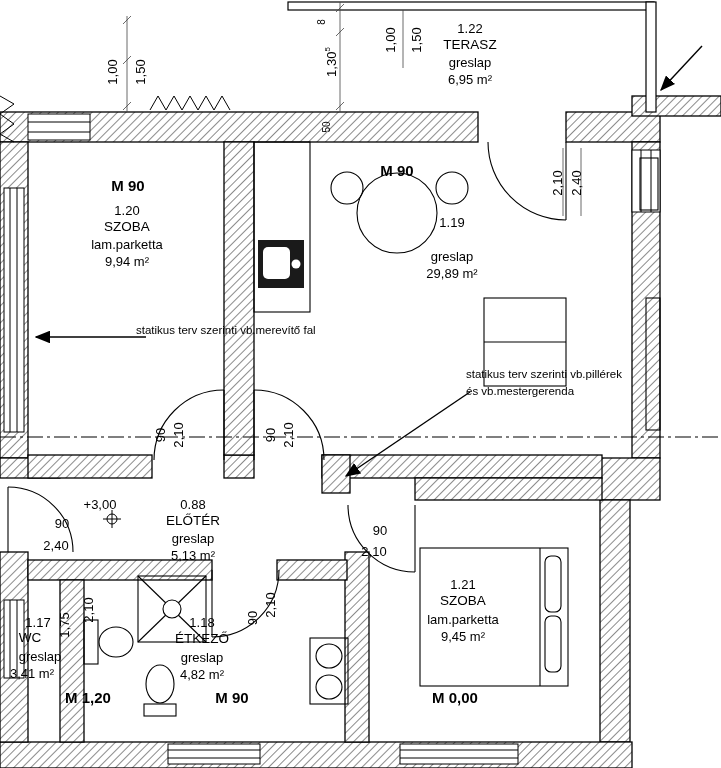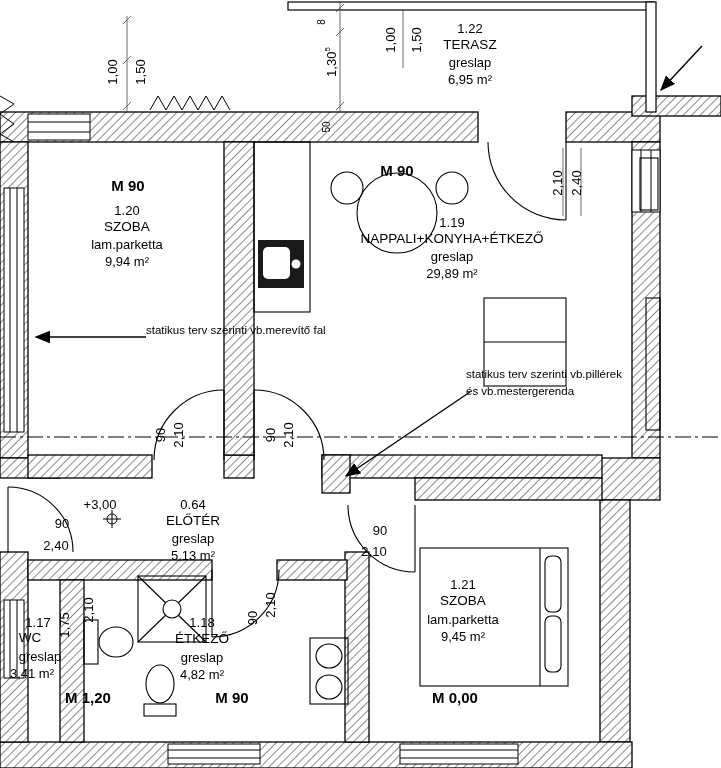--- a/index.html
+++ b/index.html
@@ -163,30 +163,29 @@
   <span class="lbl" style="left:470px;top:79px">6,95 m²</span>
 
   <span class="lbl marker" style="left:128px;top:185px">M 90</span>
   <span class="lbl" style="left:127px;top:210px">1.20</span>
   <span class="lbl roomname" style="left:127px;top:227px">SZOBA</span>
   <span class="lbl" style="left:127px;top:244px">lam.parketta</span>
   <span class="lbl" style="left:127px;top:261px">9,94 m²</span>
 
   <span class="lbl marker" style="left:397px;top:170px">M 90</span>
   <span class="lbl" style="left:452px;top:222px">1.19</span>
-  <span class="lbl roomname" style="left:452px;top:239px">NAPPALI+KONYHA+ÉTKEZŐ</span>
   <span class="lbl" style="left:452px;top:256px">greslap</span>
   <span class="lbl" style="left:452px;top:273px">29,89 m²</span>
 
-  <span class="lbl ann" style="left:146px;top:331px">statikus terv szerinti vb.merevítő fal</span>
+  <span class="lbl ann" style="left:136px;top:331px">statikus terv szerinti vb.merevítő fal</span>
   <span class="lbl ann" style="left:466px;top:375px">statikus terv szerinti vb.pillérek</span>
   <span class="lbl ann" style="left:466px;top:392px">és vb.mestergerenda</span>
 
   <span class="lbl" style="left:100px;top:504px">+3,00</span>
-  <span class="lbl" style="left:193px;top:504px">0.64</span>
+  <span class="lbl" style="left:193px;top:504px">0.88</span>
   <span class="lbl roomname" style="left:193px;top:521px">ELŐTÉR</span>
   <span class="lbl" style="left:193px;top:538px">greslap</span>
   <span class="lbl" style="left:193px;top:555px">5,13 m²</span>
 
   <span class="lbl" style="left:38px;top:622px">1.17</span>
   <span class="lbl roomname" style="left:30px;top:638px">WC</span>
   <span class="lbl" style="left:40px;top:656px">greslap</span>
   <span class="lbl" style="left:32px;top:673px">3,41 m²</span>
 
   <span class="lbl" style="left:202px;top:622px">1.18</span>

